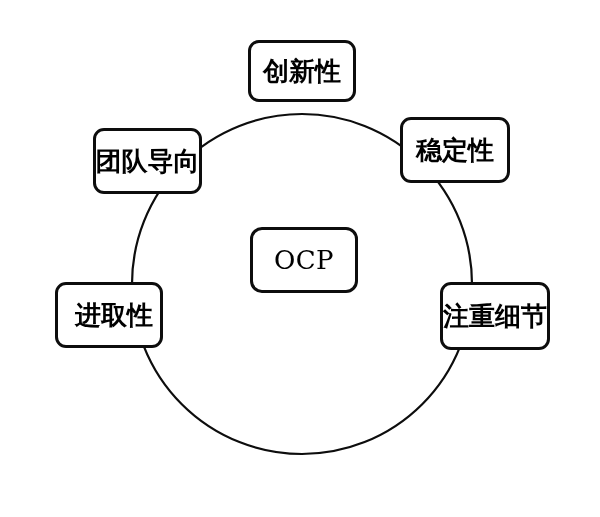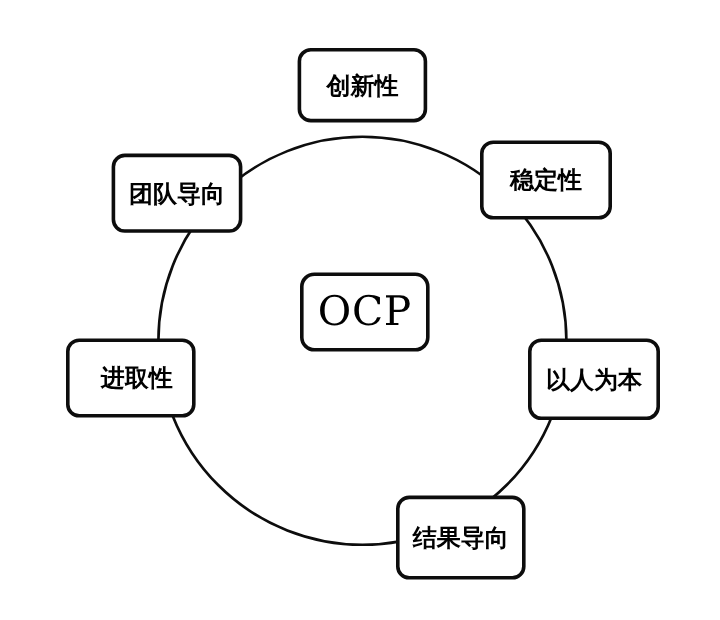--- a/index.html
+++ b/index.html
@@ -28,34 +28,34 @@
     background: #ffffff;
     border: 3px solid #0d0d0d;
     border-radius: 11px;
     display: flex;
     align-items: center;
     justify-content: center;
     z-index: 5;
   }
   .node-label {
     font-family: "DejaVu Sans", "Liberation Sans", sans-serif;
-    font-size: 20px;
+    font-size: 26px;
     font-weight: 600;
     color: #000000;
     letter-spacing: 0px;
     line-height: 1;
     white-space: nowrap;
   }
   .node.center {
     border-width: 3px;
     border-radius: 12px;
   }
   .node.center .node-label {
     font-family: "DejaVu Serif", "Liberation Serif", serif;
-    font-size: 34px;
+    font-size: 26px;
     font-weight: 400;
     letter-spacing: 0.5px;
   }
 </style>
 </head>
 <body>
 
 <div id="canvas">
 
   <svg id="ring-svg" viewBox="0 0 600 517">
@@ -65,26 +65,23 @@
 
   <div class="node" style="left:248px; top:40px; width:108px; height:62px;">
     <span class="node-label">创新性</span>
   </div>
 
   <div class="node" style="left:400px; top:117px; width:110px; height:66px;">
     <span class="node-label">稳定性</span>
   </div>
 
   <div class="node" style="left:440px; top:282px; width:110px; height:68px;">
-    <span class="node-label">以人为本</span>
+    <span class="node-label">注重细节</span>
   </div>
 
-  <div class="node" style="left:330px; top:413px; width:108px; height:70px;">
-    <span class="node-label">结果导向</span>
-  </div>
 
 
   <div class="node" style="left:55px; top:282px; width:108px; height:66px;padding-left:10px;">
     <span class="node-label">进取性</span>
   </div>
 
   <div class="node" style="left:93px; top:128px; width:109px; height:66px;">
     <span class="node-label">团队导向</span>
   </div>
 

